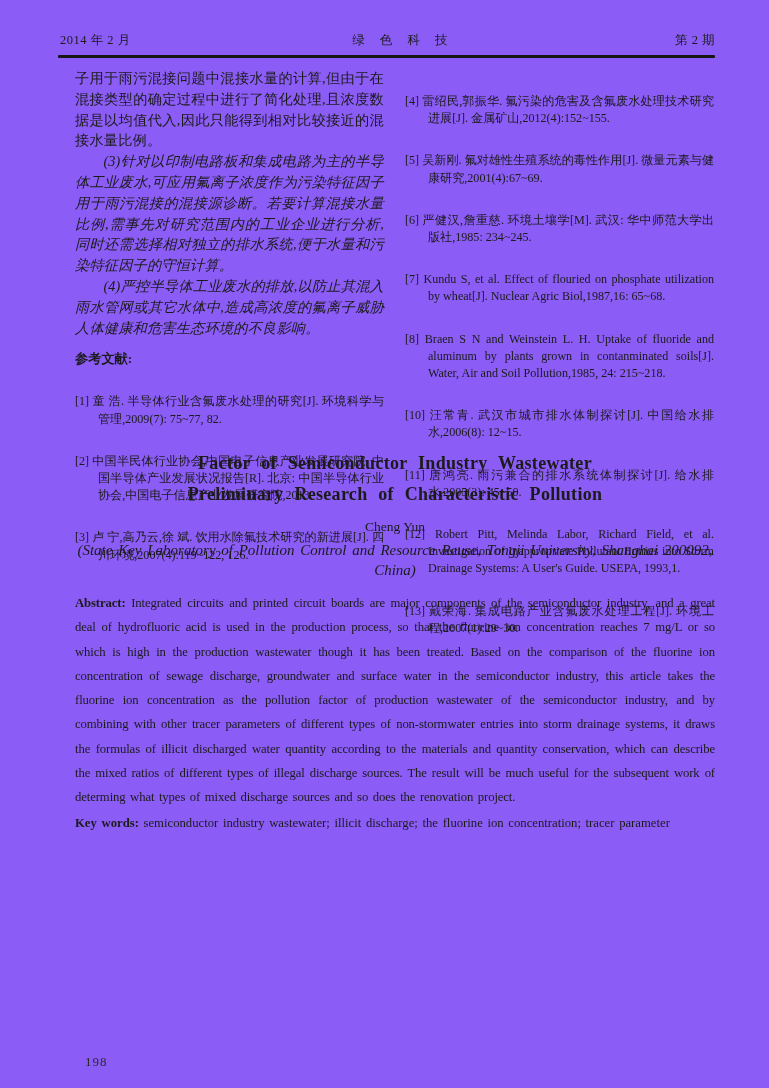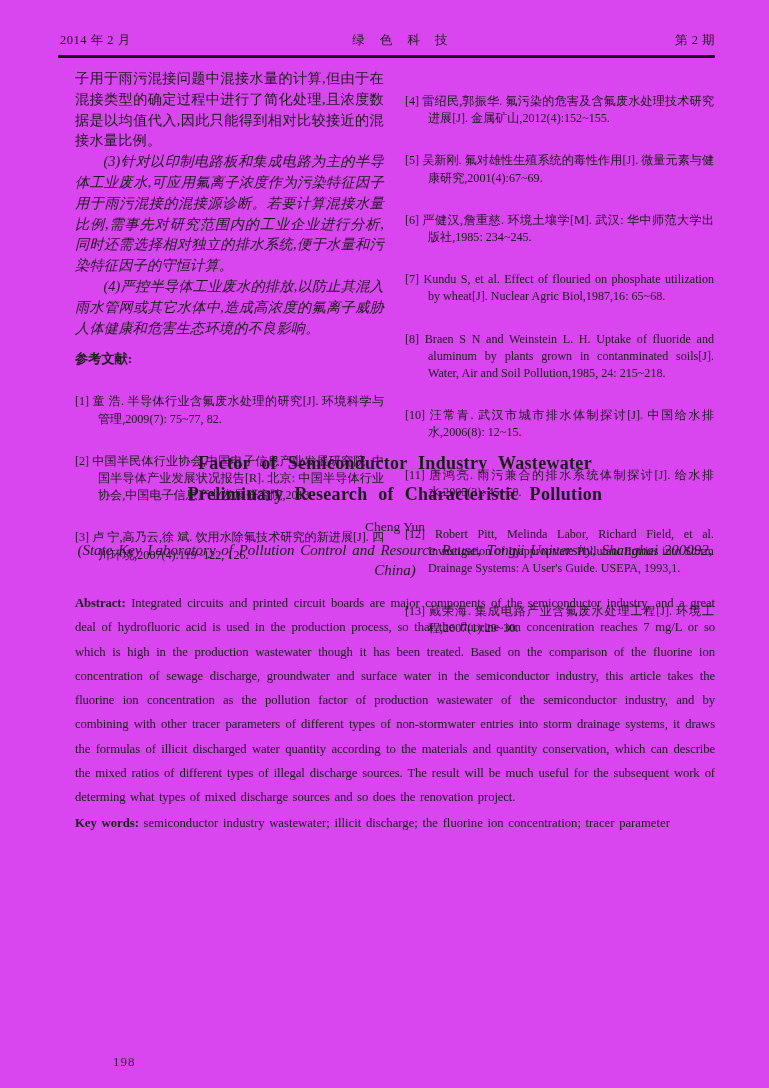--- a/index.html
+++ b/index.html
@@ -1,21 +1,21 @@
 <!DOCTYPE html>
 <html><head>
 <meta charset="utf-8">
 <style>
   * { margin: 0; padding: 0; box-sizing: border-box; }
   html, body { background: #e8e8e6; }
   .page {
     position: relative;
     width: 769px;
     height: 1088px;
-    background: #d946ef;
+    background: #8b5cf6;
     color: #1b1b1b;
     font-family: "Liberation Serif", "DejaVu Serif", serif;
     overflow: hidden;
     margin: 0 auto;
   }
   
   .header {
     position: absolute;
     top: 32px; left: 60px; right: 54px;
     display: flex;
@@ -103,21 +103,21 @@
     margin-top: 1px;
     text-align: left;
     font-size: 12.7px;
     line-height: 24.3px;
     word-spacing: 1.5px;
   }
   .lbl { font-weight: bold; }
   
   .page-number {
     position: absolute;
-    left: 113px; top: 1054px;
+    left: 85px; top: 1054px;
     font-size: 13px;
     letter-spacing: 1px;
     color: #2a2a2a;
   }
 </style>
 </head>
 <body>
 
 <div class="page">
 

